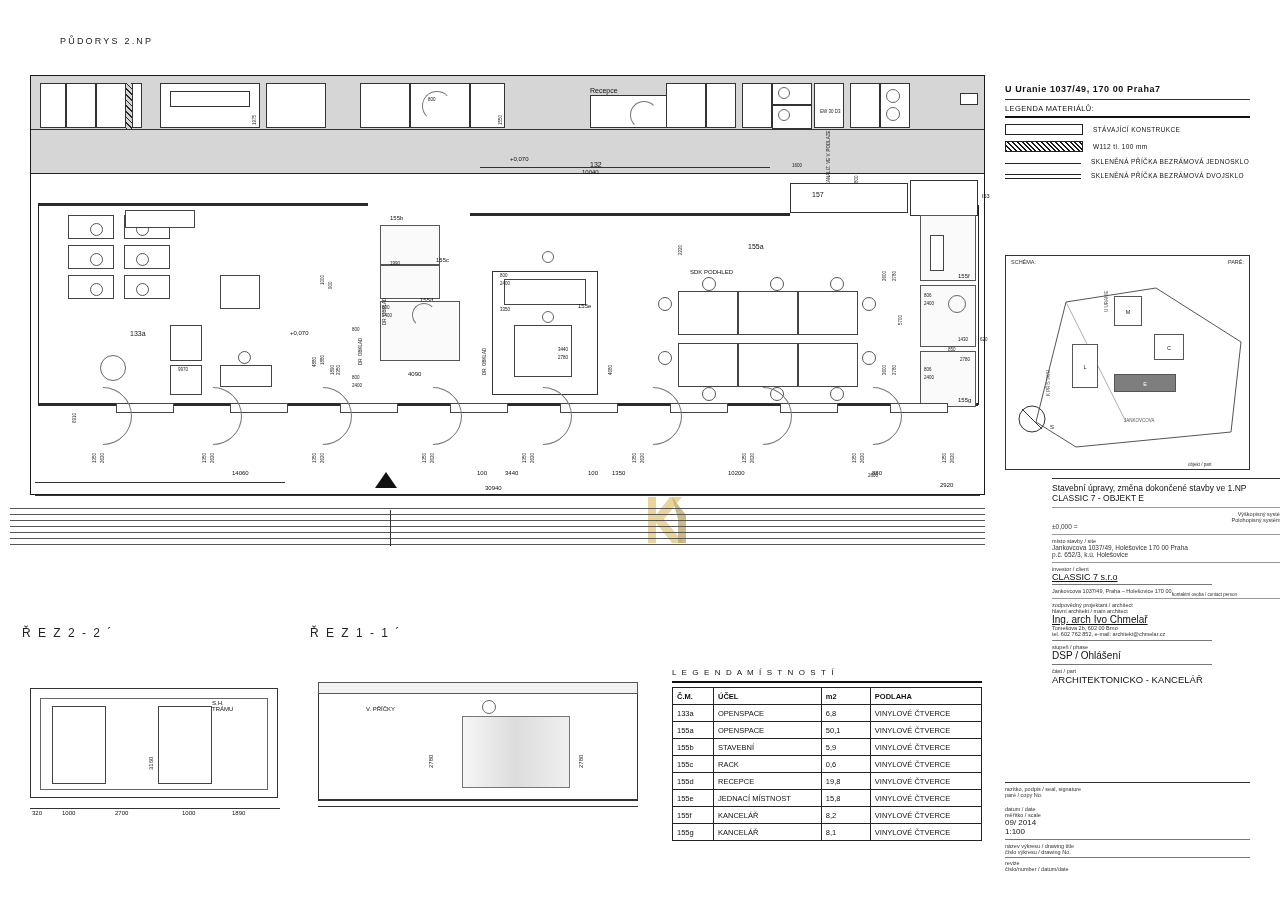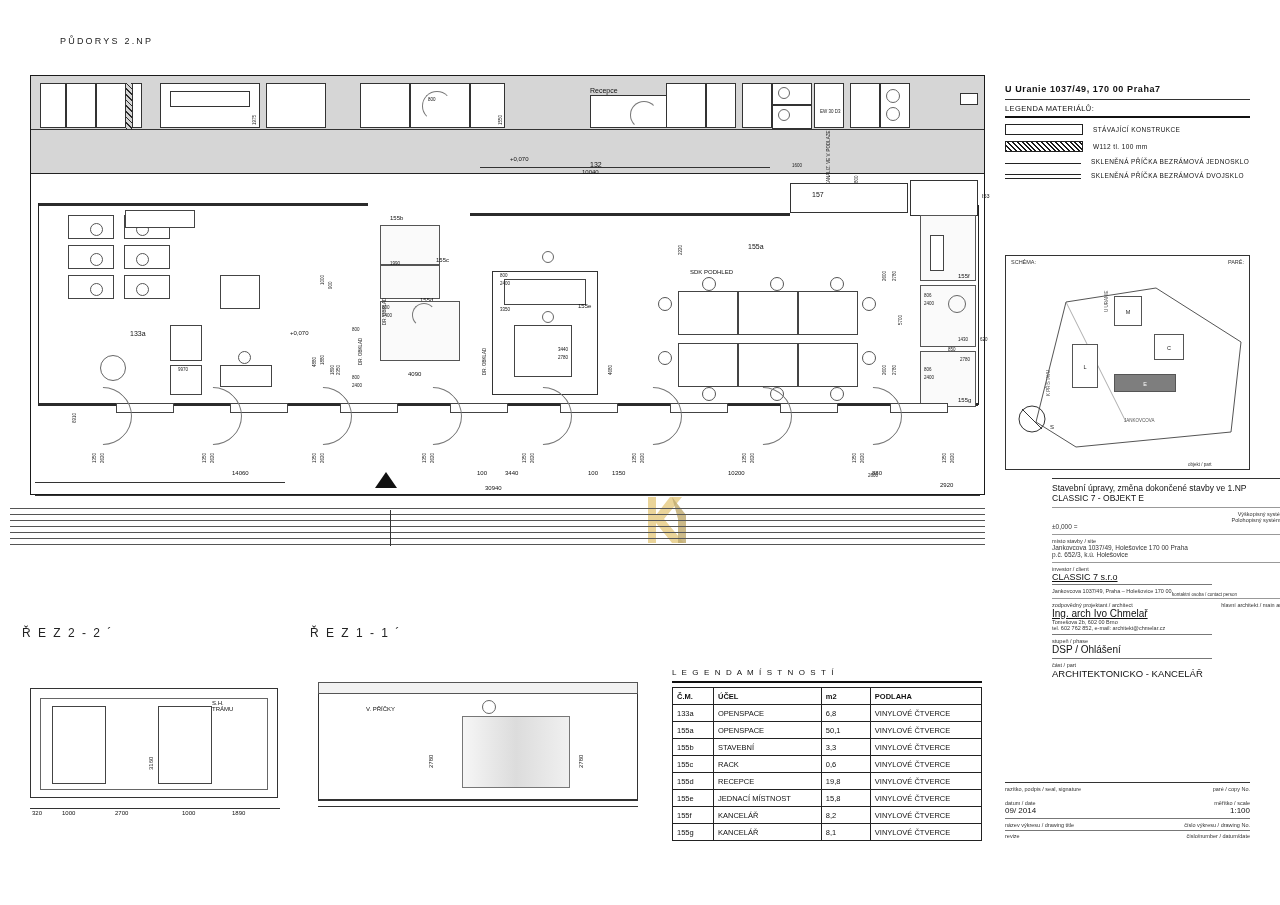--- a/index.html
+++ b/index.html
@@ -44,21 +44,21 @@
   .sw3{height:0;border-top:1.6px solid #222;margin-top:4px;}
   .sw4{height:0;border-top:1px solid #222;border-bottom:1px solid #222;height:3px;margin-top:3px;}
   .legend-txt{font-size:6.5px;letter-spacing:.4px;}
 
   .schema-box{position:absolute;left:1005px;top:255px;width:245px;height:215px;border:1px solid #333;box-sizing:border-box;}
   .schema-hdr{display:flex;justify-content:space-between;font-size:5.5px;padding:3px 5px;color:#333;}
   .site{position:absolute;border:1px solid #555;box-sizing:border-box;background:#fff;font-size:5.5px;text-align:center;color:#222;}
   .site.dark{background:#7e7e7e;}
 
   .info-block{position:absolute;left:1052px;top:478px;width:245px;}
-  .ib-row{display:flex;justify-content:space-between;font-size:5.5px;color:#333;}
+  .ib-row{display:flex;justify-content:space-between;font-size:5.5px;color:#333;flex-direction:column;}
   .ib-main{font-size:8.5px;color:#111;}
   .ib-mid{font-size:7px;color:#111;text-decoration:underline;}
 
   
   .sec-title{position:absolute;font-size:12px;letter-spacing:2px;color:#222;}
   .sec-box{position:absolute;border:1px solid #333;box-sizing:border-box;background:#fff;}
 
   
   .rlegend{position:absolute;left:672px;top:668px;width:310px;}
   .rlegend-title{font-size:8px;letter-spacing:1.6px;margin-bottom:4px;}
@@ -359,21 +359,21 @@
           </tr>
           <tr>
             <td class="col1">155a</td>
             <td>OPENSPACE</td>
             <td class="col3">50,1</td>
             <td>VINYLOVÉ ČTVERCE</td>
           </tr>
           <tr>
             <td class="col1">155b</td>
             <td>STAVEBNÍ</td>
-            <td class="col3">3,3</td>
+            <td class="col3">5,9</td>
             <td>VINYLOVÉ ČTVERCE</td>
           </tr>
           <tr>
             <td class="col1">155c</td>
             <td>RACK</td>
             <td class="col3">0,6</td>
             <td>VINYLOVÉ ČTVERCE</td>
           </tr>
           <tr>
             <td class="col1">155d</td>

